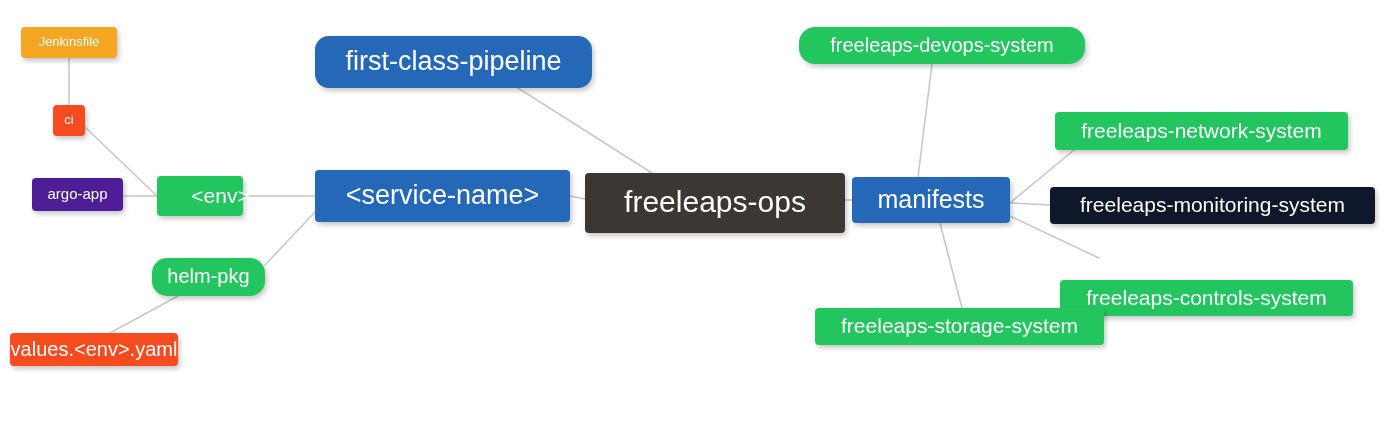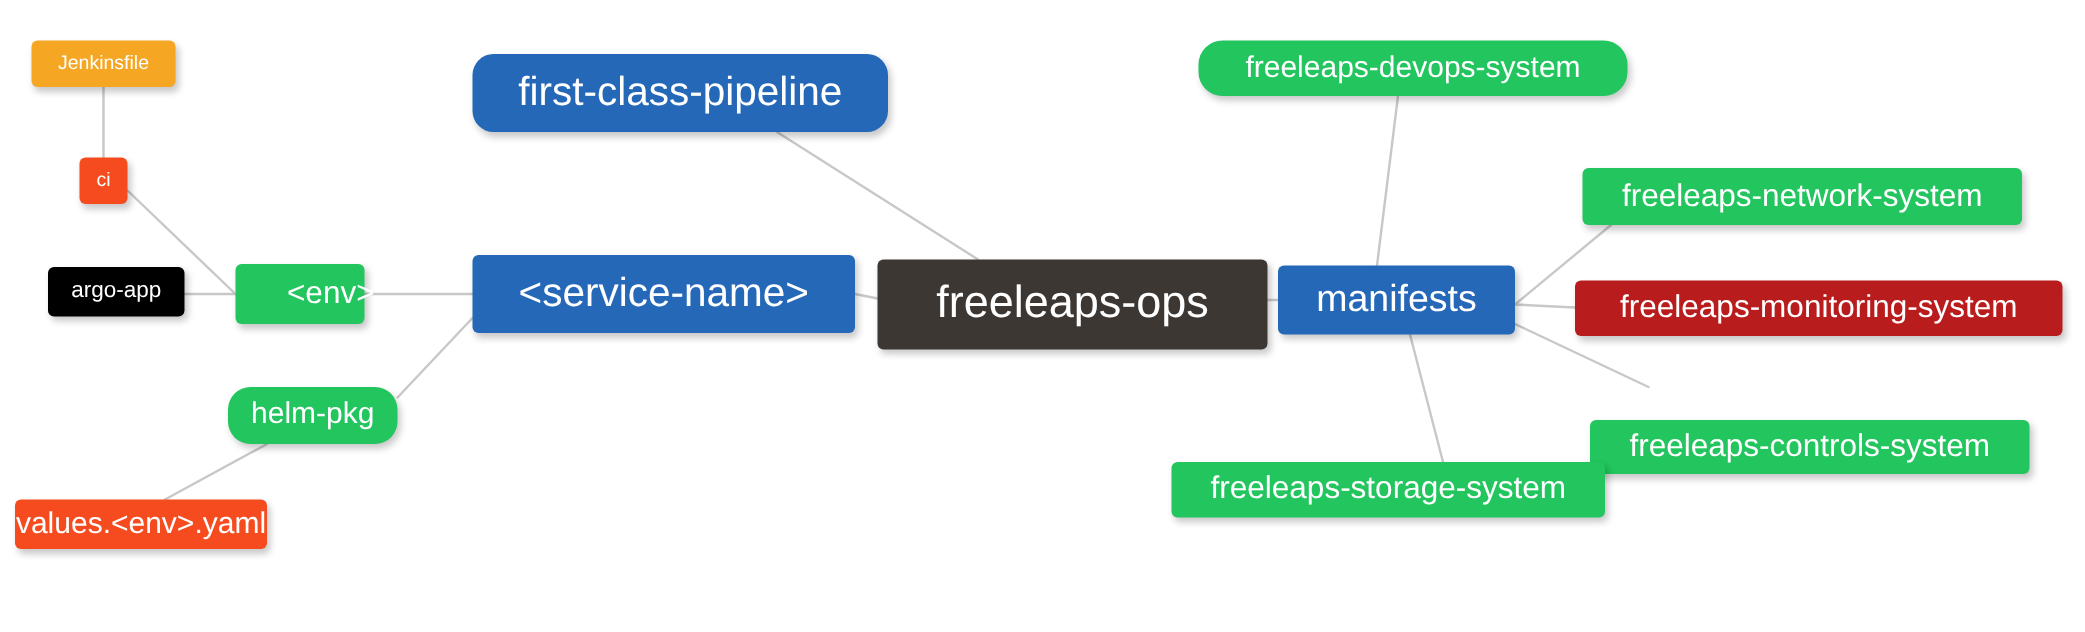--- a/index.html
+++ b/index.html
@@ -64,21 +64,21 @@
       <path d="M 1010 216 L 1099 258" stroke="#c8c8c8" stroke-width="1.6" fill="none" stroke-linecap="round"></path>
       <path d="M 940 223 L 962 308" stroke="#c8c8c8" stroke-width="1.6" fill="none" stroke-linecap="round"></path>
     </svg>
   <div id="node-layer">
       <div class="node" style="left: 21px; top: 27px; width: 96px; height: 31px; background: rgb(245, 166, 35); font-size: 13px;">
         <span class="node-label">Jenkinsfile</span>
       </div>
       <div class="node" style="left: 53px; top: 105px; width: 32px; height: 31px; background: rgb(245, 75, 30); font-size: 13px;">
         <span class="node-label">ci</span>
       </div>
-      <div class="node" style="left: 32px; top: 178px; width: 91px; height: 33px; background: #000000; font-size: 15px; align-items: center;">
+      <div class="node" style="left: 32px; top: 178px; width: 91px; height: 33px; background: #4c1d95; font-size: 15px; align-items: center;">
         <span class="node-label">argo-app</span>
       </div>
       <div class="node" style="left: 157px; top: 176px; width: 86px; height: 40px; background: rgb(34, 197, 94); font-size: 21px; padding-left: 41px;">
         <span class="node-label">&lt;env&gt;</span>
       </div>
       <div class="node" style="left: 152px; top: 258px; width: 113px; height: 38px; background: rgb(34, 197, 94); font-size: 20px; border-radius: 15px;">
         <span class="node-label">helm-pkg</span>
       </div>
       <div class="node" style="left: 10px; top: 333px; width: 168px; height: 33px; background: rgb(245, 75, 30); font-size: 20px;">
         <span class="node-label">values.&lt;env&gt;.yaml</span>
@@ -94,23 +94,23 @@
       </div>
       <div class="node" style="left: 852px; top: 177px; width: 158px; height: 46px; background: rgb(37, 104, 184); font-size: 25px;">
         <span class="node-label">manifests</span>
       </div>
       <div class="node" style="left: 799px; top: 27px; width: 286px; height: 37px; background: rgb(34, 197, 94); font-size: 20px; border-radius: 16px;">
         <span class="node-label">freeleaps-devops-system</span>
       </div>
       <div class="node" style="left: 1055px; top: 112px; width: 293px; height: 38px; background: rgb(34, 197, 94); font-size: 21px;">
         <span class="node-label">freeleaps-network-system</span>
       </div>
-      <div class="node" style="left: 1050px; top: 187px; width: 325px; height: 37px; background: #b91c1c; font-size: 21px; justify-content: center;">
+      <div class="node" style="left: 1050px; top: 187px; width: 325px; height: 37px; background: #0f172a; font-size: 21px; justify-content: center;">
         <span class="node-label">freeleaps-monitoring-system</span>
       </div>
       <div class="node" style="left: 1060px; top: 258px; width: 293px; height: 36px; background: rgb(34, 197, 94); font-size: 21px; margin-top: 22px;">
         <span class="node-label">freeleaps-controls-system</span>
       </div>
-      <div class="node" style="left: 781px; top: 308px; width: 289px; height: 37px; background: rgb(34, 197, 94); font-size: 21px;">
+      <div class="node" style="left: 815px; top: 308px; width: 289px; height: 37px; background: rgb(34, 197, 94); font-size: 21px;">
         <span class="node-label">freeleaps-storage-system</span>
       </div>
     </div>
 </div>
 
 </body></html>

